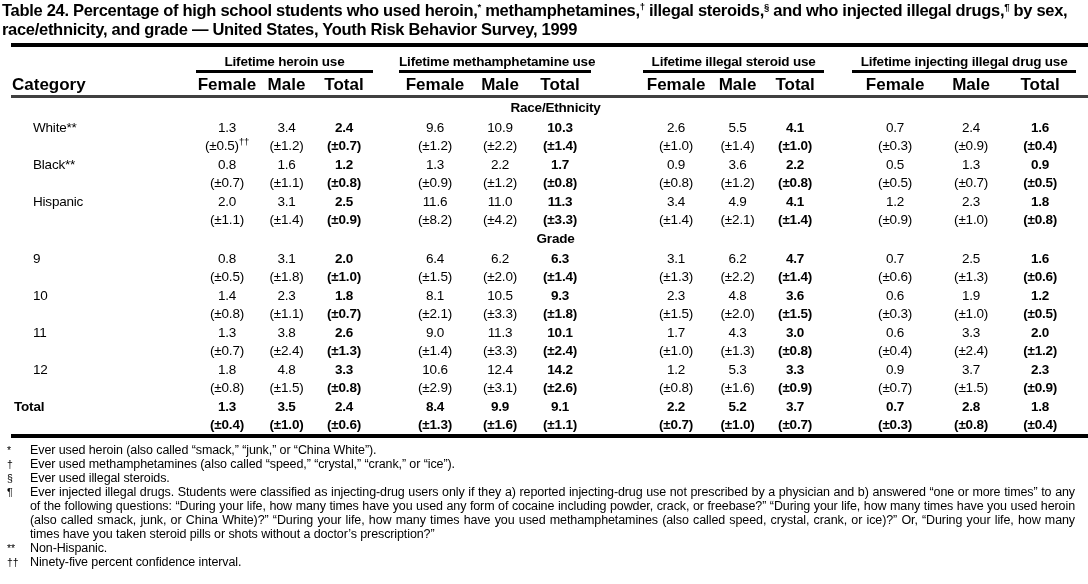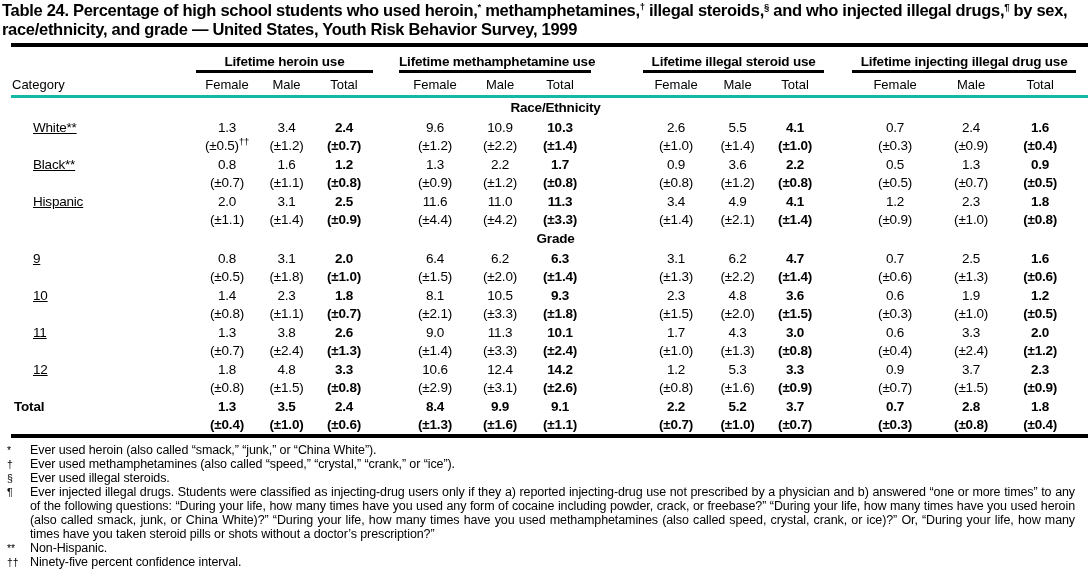--- a/index.html
+++ b/index.html
@@ -25,33 +25,33 @@
     margin-left: 11px;
   }
   th, td { padding: 0; font-weight: normal; }
   .grp-row th.grp {
     font-size: 13.5px; font-weight: bold; text-align: center;
     white-space: nowrap; border-bottom: 3px solid #000;
     padding-top: 7px; padding-bottom: 1px; letter-spacing: -0.2px;
   }
   .grp-row th.sp, .grp-row th.cat { border-bottom: none; }
   .subhead th {
-    font-size: 13px; font-weight: normal; text-align: center;
+    font-size: 17px; font-weight: bold; text-align: center;
     line-height: 19px; padding-top: 2px; padding-bottom: 1px;
-    border-bottom: 3px solid #14b8a6;
+    border-bottom: 3px solid #404040;
   }
   .subhead th.cathead { text-align: left; vertical-align: bottom; padding-left: 1px; }
 
   tbody td {
     font-size: 13.5px; line-height: 18px; text-align: center; vertical-align: top;
     letter-spacing: -0.2px;
   }
   td.section { text-align: center; font-weight: bold; line-height: 20px; padding-left: 1px; }
   td.rowlabel { text-align: left; padding-left: 3px; padding-top: 1px; }
-  td.rowlabel.indent { padding-left: 22px; text-decoration: underline; }
+  td.rowlabel.indent { padding-left: 22px; }
   tr.value-row td.val { padding-top: 1px; }
   .bold { font-weight: bold; }
 
   
   .footnotes { padding: 5px 1px 0 7px; }
   .footnote { display: flex; font-size: 12.5px; line-height: 14px; letter-spacing: -0.1px; }
   .fn-marker { flex: 0 0 23px; font-size: 10.5px; padding-top: 0px; }
   .fn-text { flex: 1; text-align: justify; padding-right: 12px; }
 </style>
 </head>
@@ -197,21 +197,21 @@
         <td class="sp" rowspan="2"></td>
         <td class="val">1.2</td>
         <td class="val">2.3</td>
         <td class="val bold">1.8</td>
         <td class="sp" rowspan="2"></td>
       </tr>
       <tr class="ci-row">
         <td class="ci">(±1.1)</td>
         <td class="ci">(±1.4)</td>
         <td class="ci bold">(±0.9)</td>
-        <td class="ci">(±4.4)</td>
+        <td class="ci">(±8.2)</td>
         <td class="ci">(±4.2)</td>
         <td class="ci bold">(±3.3)</td>
         <td class="ci">(±1.4)</td>
         <td class="ci">(±2.1)</td>
         <td class="ci bold">(±1.4)</td>
         <td class="ci">(±0.9)</td>
         <td class="ci">(±1.0)</td>
         <td class="ci bold">(±0.8)</td>
       </tr>
       <tr class="section-row">

